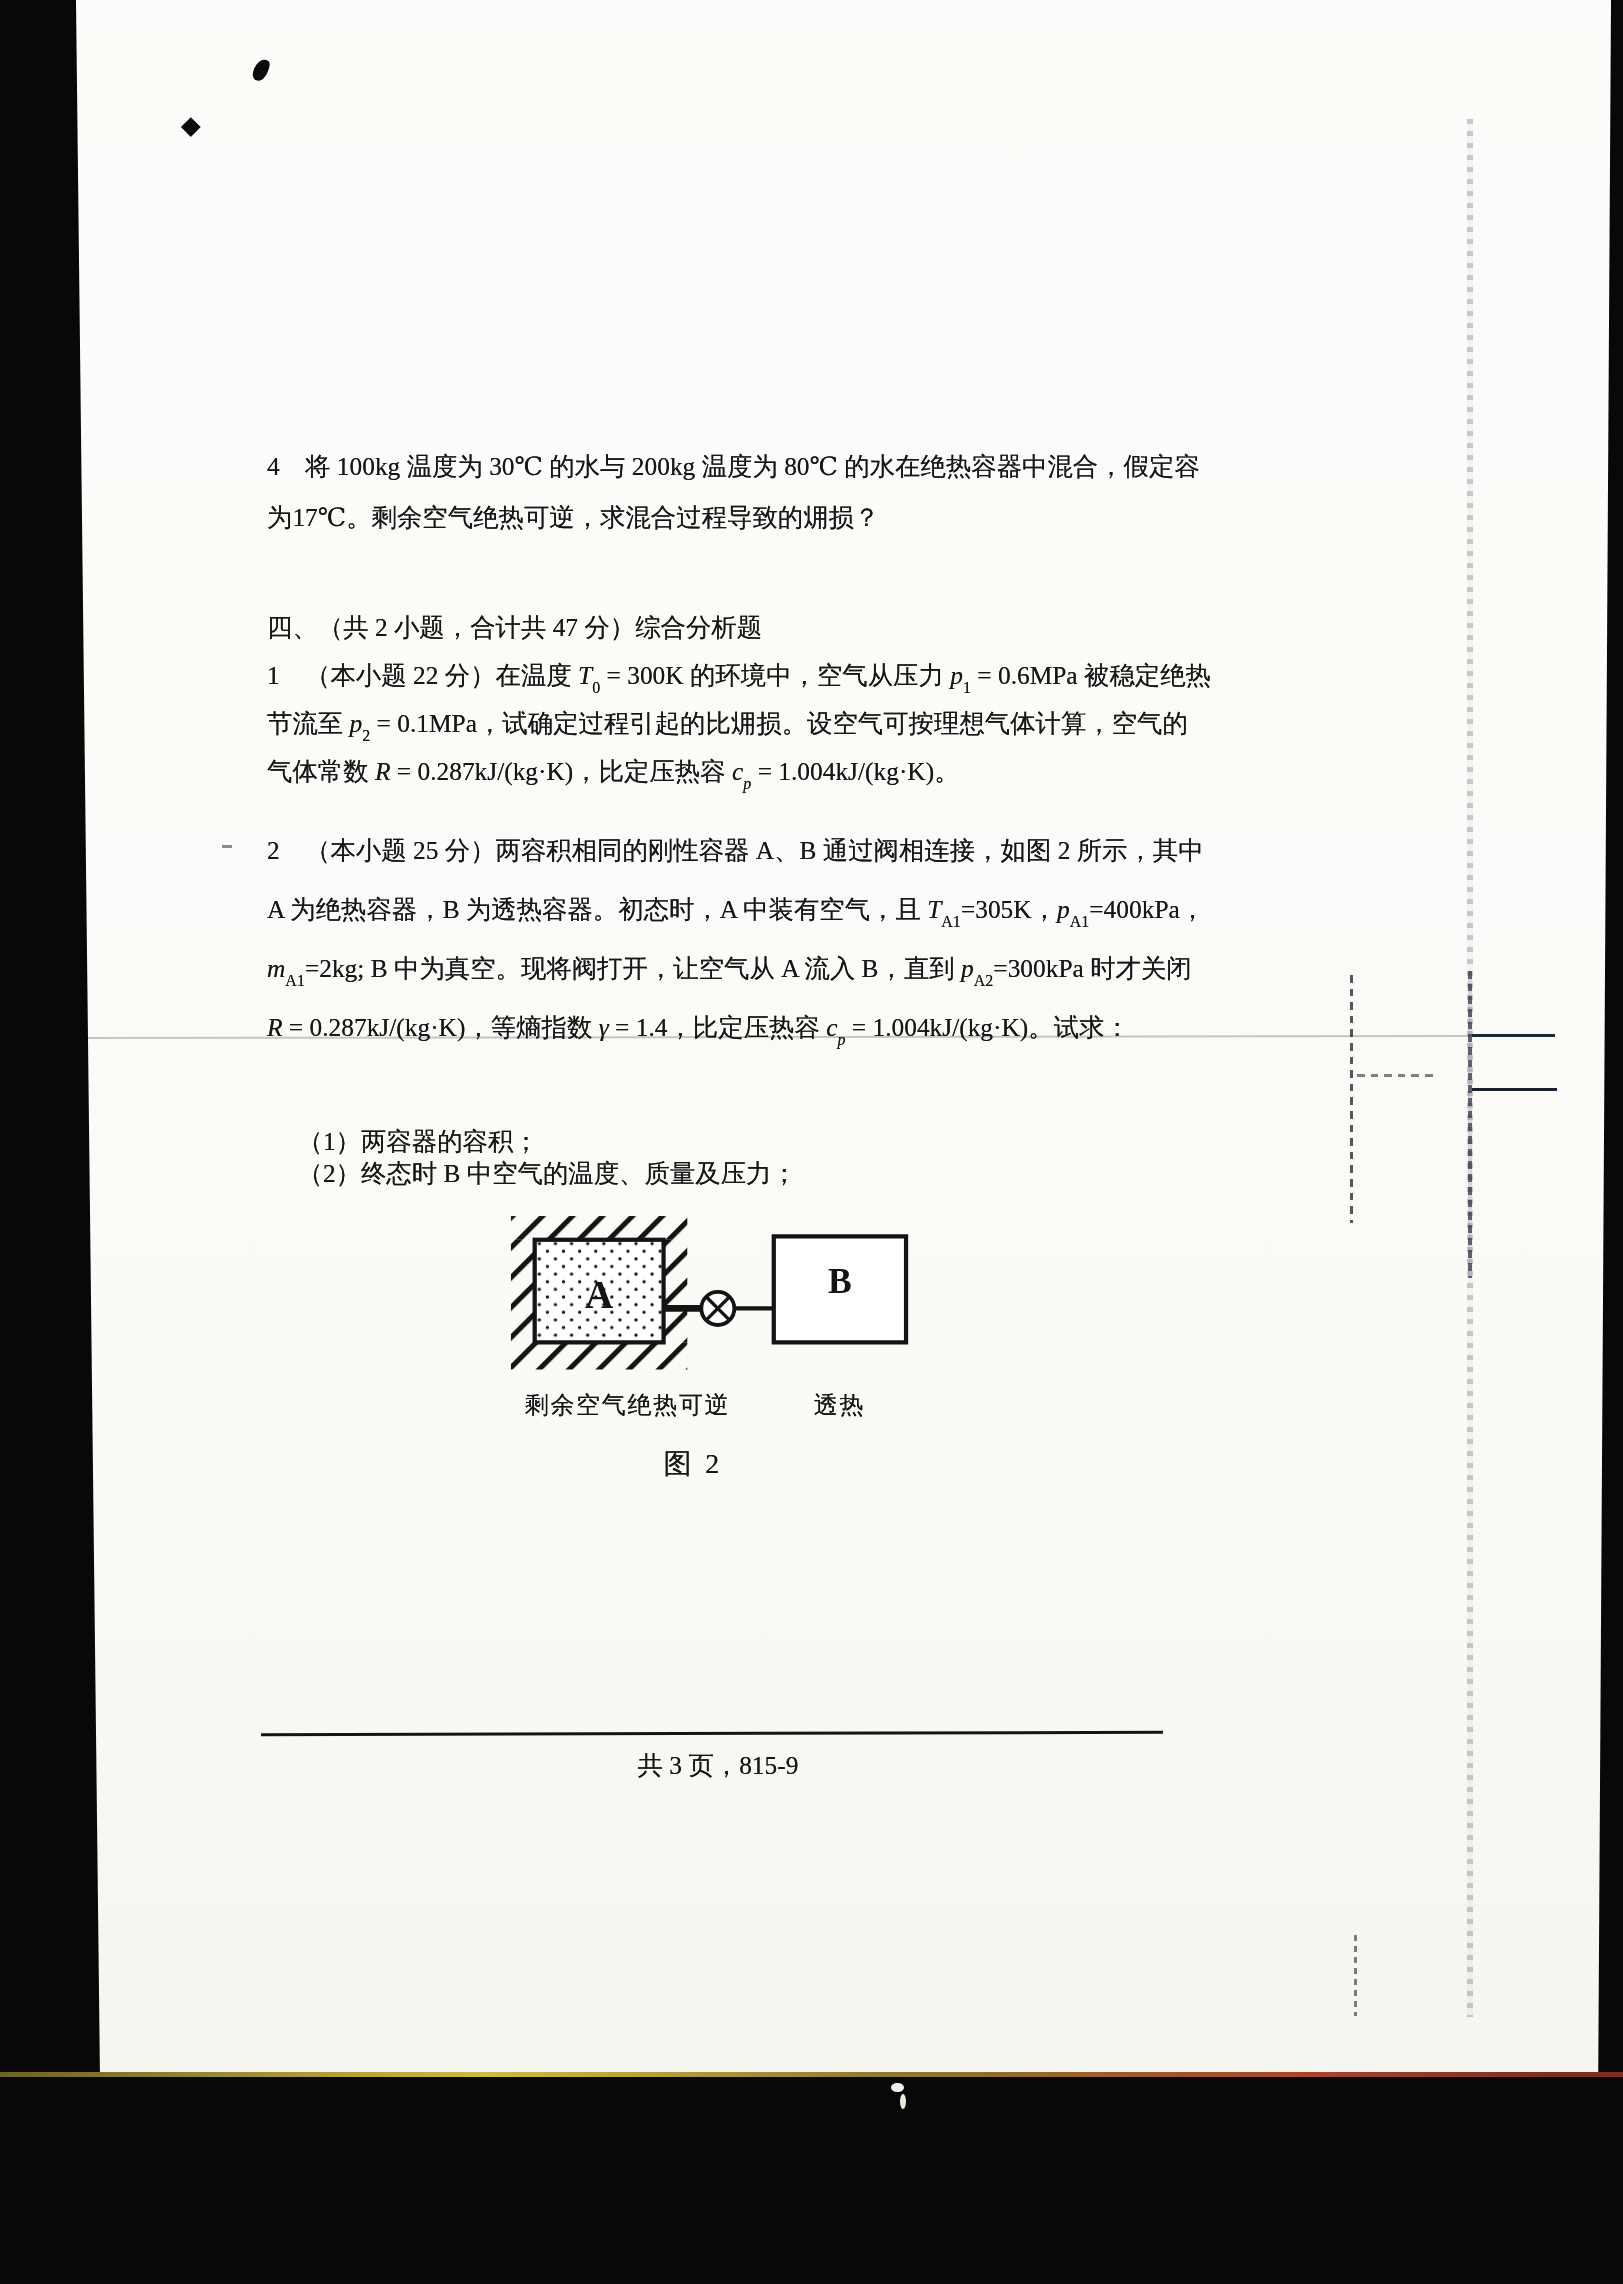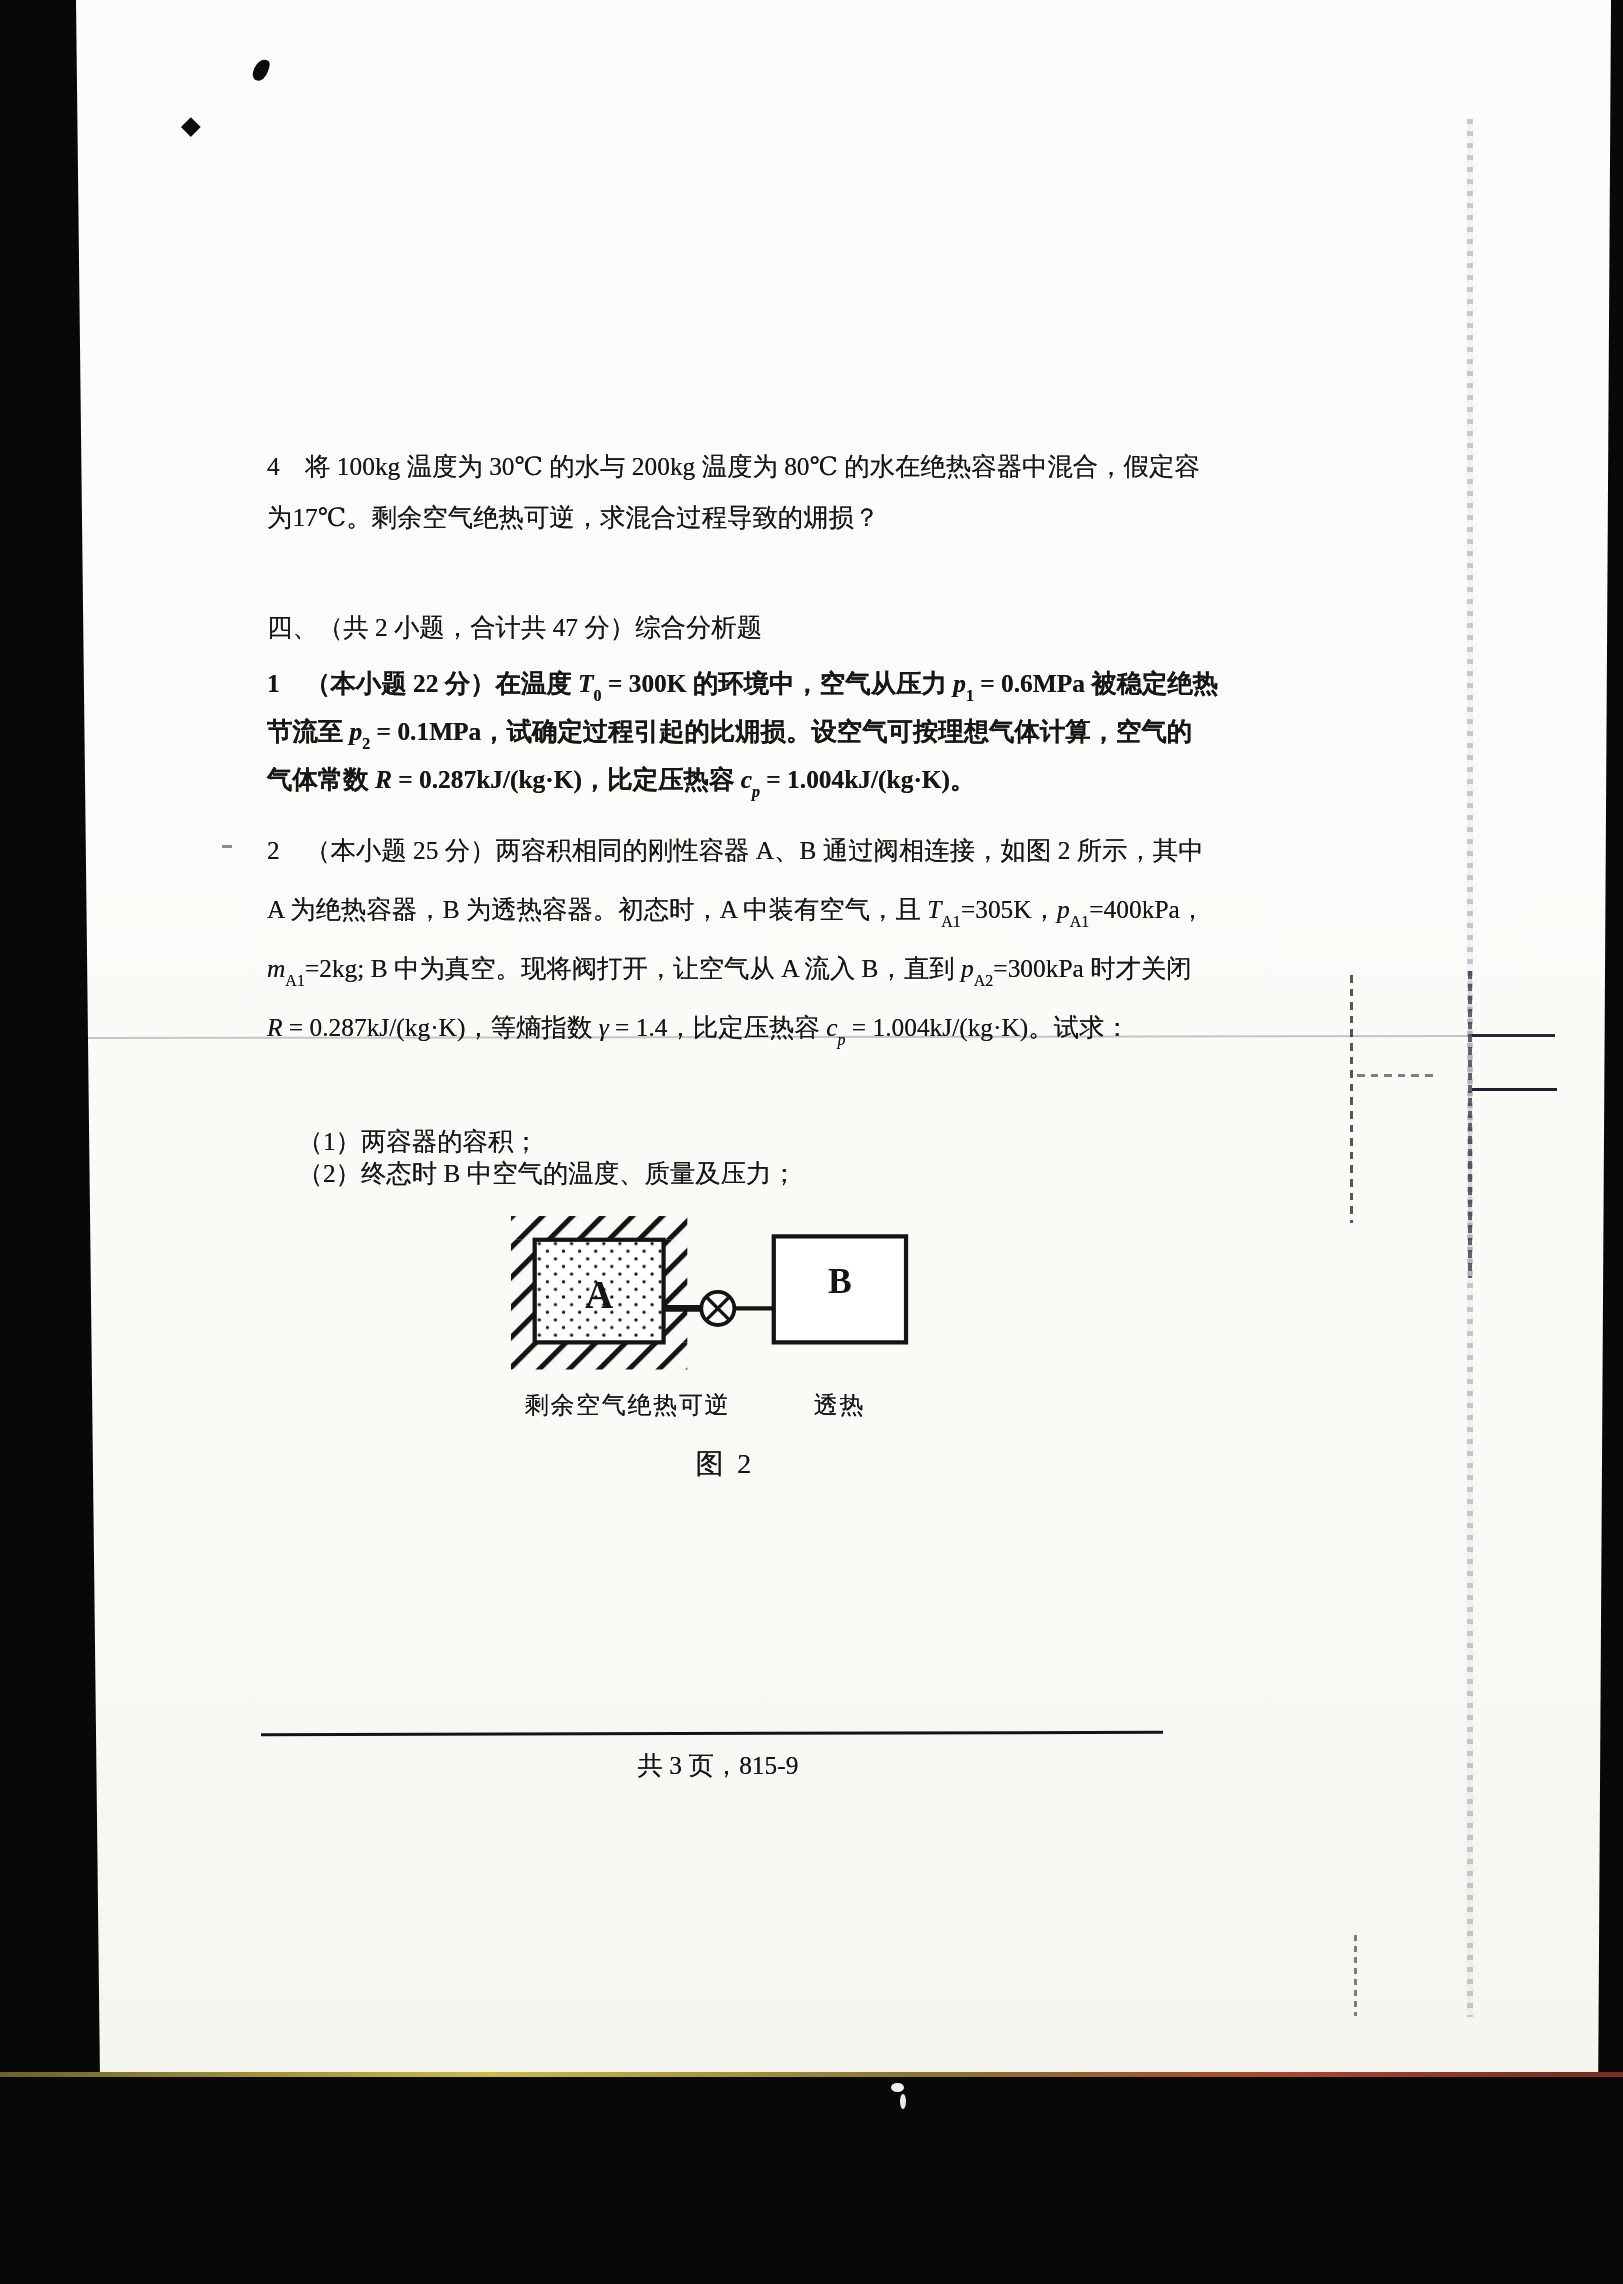--- a/index.html
+++ b/index.html
@@ -5,37 +5,37 @@
   html,body{margin:0;padding:0;background:#333;}
   .page{
     position:relative;width:1623px;height:2284px;overflow:hidden;
     background:linear-gradient(180deg,#fcfcfa 0%,#fafaf7 60%,#f6f5f0 90%,#efecdf 99.5%);
     font-family:"Liberation Serif","DejaVu Serif",serif;color:#161616;
   }
   
   .block{position:absolute;left:267px;width:916px;font-size:25.4px;white-space:nowrap;z-index:2;
          text-shadow:0 0 0.5px rgba(15,15,15,0.75);}
   .lh60 .line{height:51px;line-height:51px;}
-  .lh57 .line{height:48px;line-height:64px;font-weight:bold;}
+  .lh57 .line{height:48px;line-height:48px;}
   .lh70 .line{height:59px;line-height:59px;}
   .lh38 .line{height:32px;line-height:32px;}
   .p4{top:441px;}
   .sec{top:602px;}
   .q1{top:651px;}
   .q2{top:821px;}
   .qlist{top:1125px;padding-left:30.5px;}
   .i{font-style:italic;}
   .sub{font-size:16px;position:relative;top:9.3px;}
   
   .fig-svg{position:absolute;left:471px;top:1194px;z-index:2;}
   .figcap{position:absolute;font-size:24px;text-align:center;z-index:2;letter-spacing:1.7px;
           text-shadow:0 0 0.5px rgba(15,15,15,0.8);}
   .cap-a{left:509px;top:1389px;width:237px;}
   .cap-b{left:780px;top:1389px;width:119px;}
-  .cap-fig{left:674px;top:1445px;width:102px;font-size:28px;letter-spacing:3.4px;}
+  .cap-fig{left:642px;top:1445px;width:102px;font-size:28px;letter-spacing:3.4px;}
   
   .footer-rule{position:absolute;left:261px;top:1732px;width:902px;height:3.4px;background:#141414;
                transform:rotate(-0.15deg);z-index:2;}
   .footer-text{position:absolute;left:267px;top:1747px;width:902px;height:37px;line-height:37px;
                text-align:center;font-size:25.4px;z-index:2;text-shadow:0 0 0.5px rgba(15,15,15,0.8);}
   
   .strip-left{position:absolute;left:0;top:0;width:103px;height:2079px;background:#080808;
               clip-path:polygon(0 0,76px 0,100px 100%,0 100%);z-index:3;}
   .strip-right{position:absolute;left:1594px;top:0;width:29px;height:2079px;background:#080808;
                clip-path:polygon(17px 0,29px 0,29px 100%,4.2px 100%);z-index:3;}

